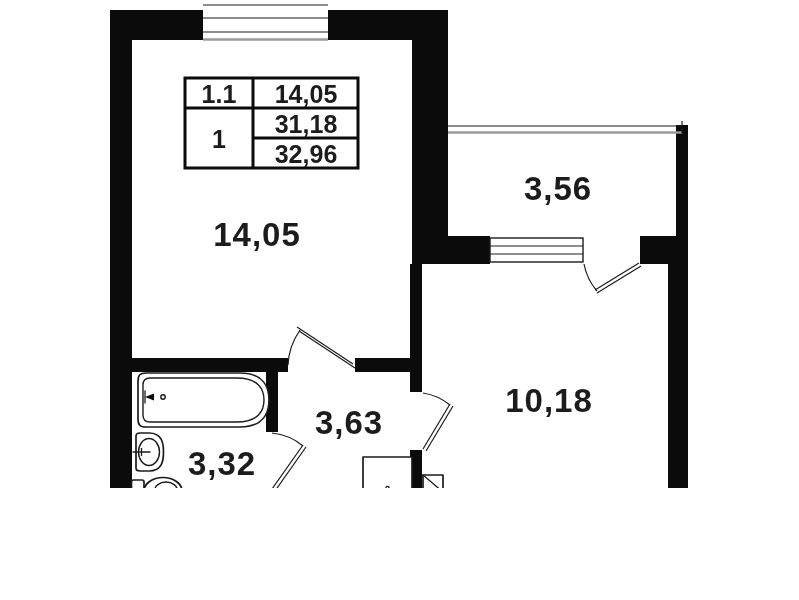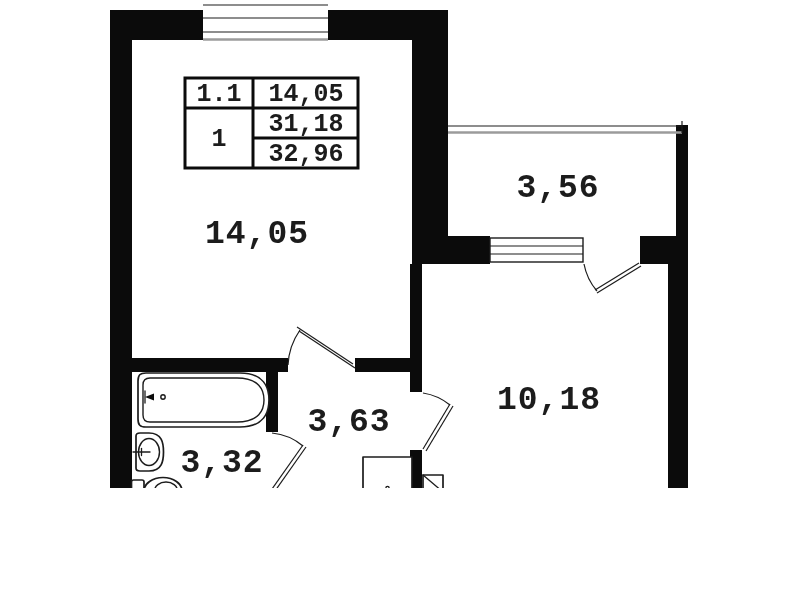--- a/index.html
+++ b/index.html
@@ -1,20 +1,20 @@
 <!DOCTYPE html>
 <html style="--wall: #0b0b0b; --line: #1c1c1c; --background: #ffffff; --window_gray: #9b9b9b;"><head>
 <meta charset="utf-8">
 <style>
   :root{
     --wall:#0b0b0b; --line:#1c1c1c; --background:#ffffff; --window_gray:#9b9b9b;
   }
   html,body{margin:0;padding:0;background:var(--background);}
   .stage{position:relative;width:799px;height:488px;background:var(--background);
-         font-family:Liberation Mono, monospace;}
+         font-family:Liberation Sans, sans-serif;}
   svg{display:block}
   .wall{fill:var(--wall);stroke:none}
   .white{fill:var(--background);stroke:none}
   .fx{fill:var(--background);stroke:var(--line);stroke-width:1.7;stroke-linejoin:round}
   .fx2{fill:none;stroke:var(--line);stroke-width:1.4}
   .thin{fill:none;stroke:var(--line);stroke-width:1.3;stroke-linecap:round}
   .arc{fill:none;stroke:var(--line);stroke-width:1.2}
   .panel{fill:none;stroke:var(--line);stroke-width:1.2}
   .winline{stroke:var(--line);stroke-width:1.2}
   .gray{stroke:var(--window_gray);stroke-width:2.4}

